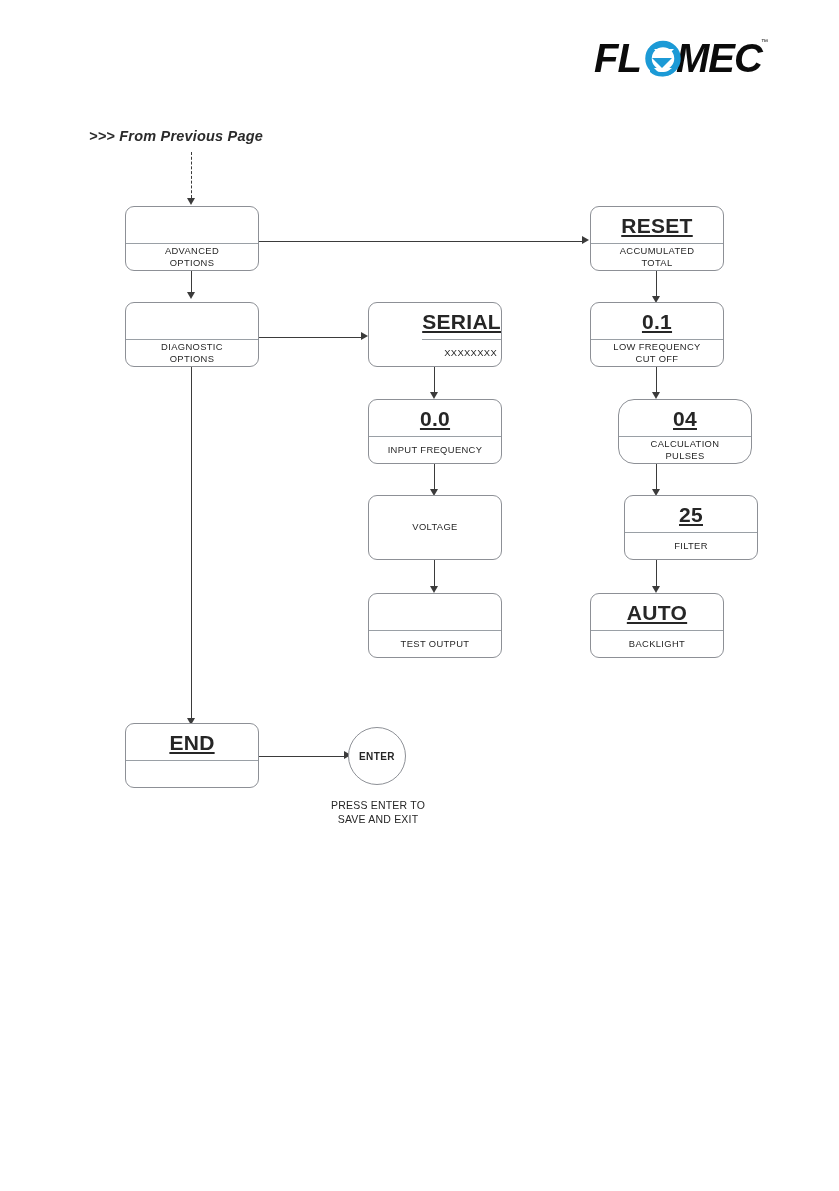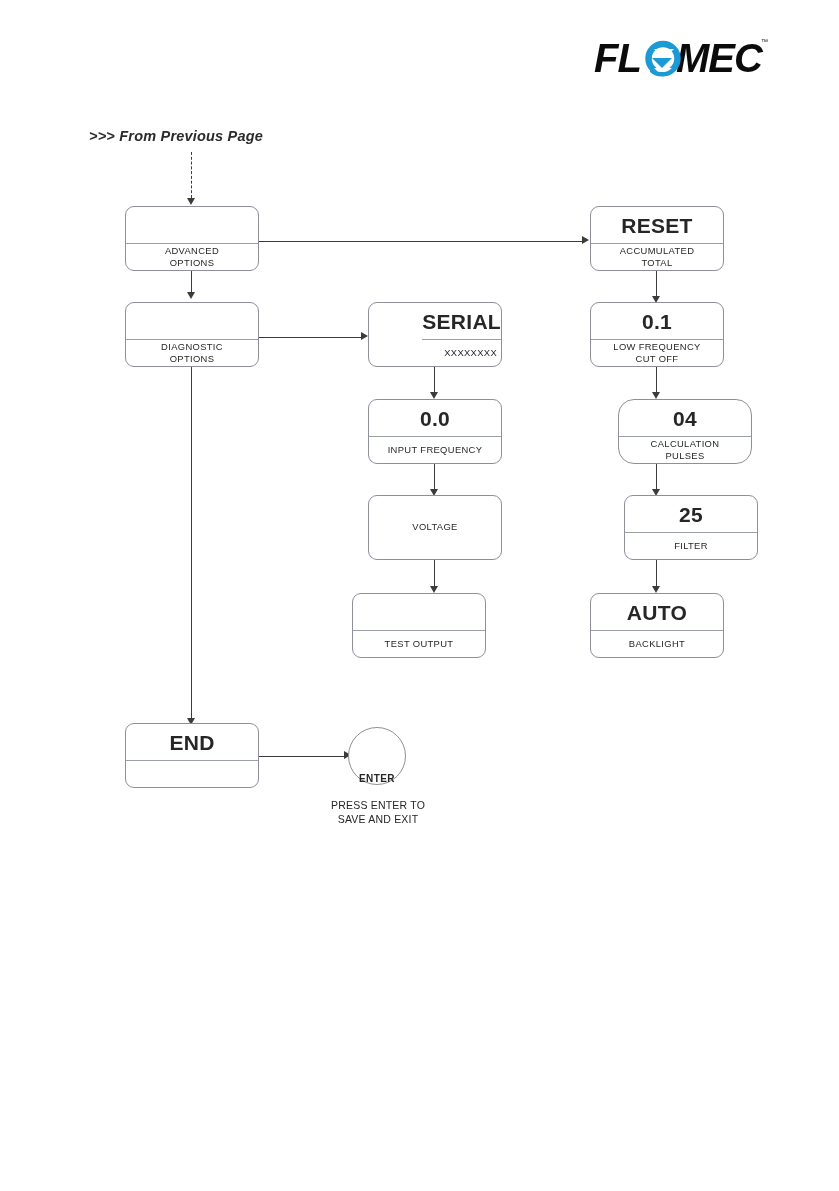--- a/index.html
+++ b/index.html
@@ -61,20 +61,21 @@
     flex: 0 0 36px;
     display: flex;
     align-items: center;
     justify-content: center;
     border-bottom: 1px solid #9aa0a6;
     font-size: 21px;
     font-weight: bold;
     color: #262626;
     letter-spacing: 0.3px;
     line-height: 1;
+    text-decoration: underline;
   }
   .node .bot {
     flex: 1 1 auto;
     display: flex;
     align-items: center;
     justify-content: center;
     text-align: center;
     font-size: 9.4px;
     font-weight: normal;
     color: #262626;
@@ -123,21 +124,21 @@
     position: absolute;
     left: 348px;
     top: 727px;
     width: 58px;
     height: 58px;
     box-sizing: border-box;
     border: 1px solid #8d9096;
     border-radius: 50%;
     background: #fff;
     display: flex;
-    align-items: flex-end;
+    align-items: center;
     justify-content: center;
     font-size: 10px;
     font-weight: bold;
     color: #262626;
     letter-spacing: 0.4px;
   }
   #enter-note {
     position: absolute;
     left: 298px;
     top: 798px;
@@ -229,21 +230,21 @@
 
 <div class="node std" style="left:368px; top:399px;">
   <div class="top">0.0</div>
   <div class="bot">INPUT FREQUENCY</div>
 </div>
 
 <div class="node std" style="left:368px; top:495px;">
   <div class="bot">VOLTAGE</div>
 </div>
 
-<div class="node std" style="left:352px; top:593px;">
+<div class="node std" style="left:368px; top:593px;">
   <div class="top empty"></div>
   <div class="bot">TEST OUTPUT</div>
 </div>
 
 <div class="node std" style="left:590px; top:206px;">
   <div class="top">RESET</div>
   <div class="bot">ACCUMULATED<br>TOTAL</div>
 </div>
 
 <div class="node std" style="left:590px; top:302px;">

